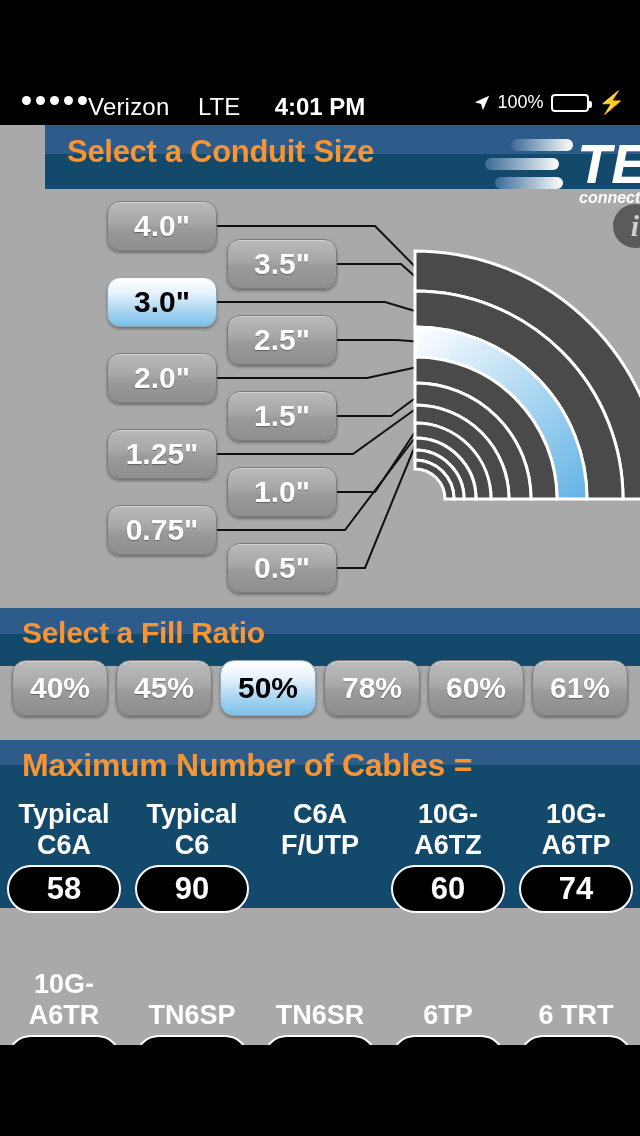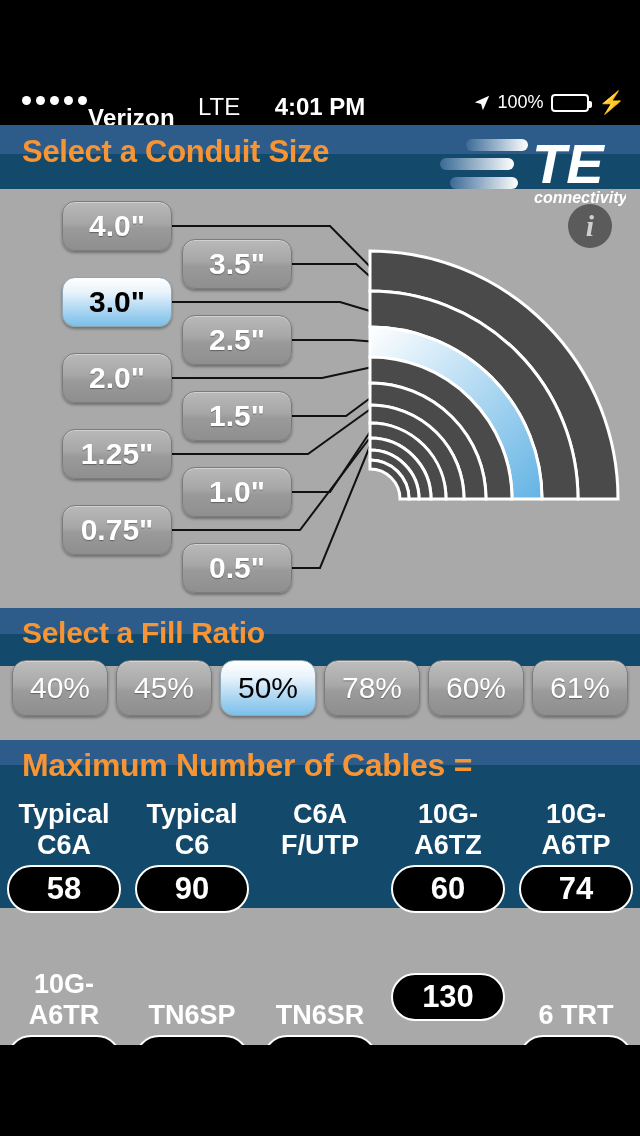--- a/index.html
+++ b/index.html
@@ -3,41 +3,41 @@
 <meta charset="utf-8">
 <style>
   html,body{margin:0;padding:0;background:#000;}
   body{width:640px;height:1136px;overflow:hidden;font-family:"Liberation Sans",sans-serif;}
   #screen{position:relative;width:640px;height:1136px;background:#000;overflow:hidden;}
 
   
   #statusbar{position:absolute;left:0;top:88px;width:640px;height:37px;background:#000;color:#fff;}
   .sb-dots{position:absolute;left:22px;top:8px;display:flex;gap:5px;align-items:center;}
   .sb-dots i{width:9px;height:9px;border-radius:50%;background:#fff;display:block;}
-  .sb-carrier{position:absolute;left:88px;top:16px;font-size:24px;font-weight:700;letter-spacing:.2px;}
+  .sb-carrier{position:absolute;left:88px;top:5px;font-size:24px;font-weight:400;letter-spacing:.2px;}
   .sb-net{position:absolute;left:186px;top:5px;font-size:24px;font-weight:300;margin-left:12px;}
   .sb-time{position:absolute;left:0;right:0;top:5px;text-align:center;font-size:24px;font-weight:600;}
   .sb-right{position:absolute;right:14px;top:4px;display:flex;align-items:center;gap:7px;}
   .sb-loc{display:block;width:18px;height:18px;}
   .sb-pct{font-size:18px;font-weight:400;}
   .sb-batt{position:relative;width:38px;height:18px;border:2px solid #fff;border-radius:4px;box-sizing:border-box;padding:1px;}
   .sb-batt .fill{height:100%;background:#4cd964;border-radius:1px;}
   .sb-batt:after{content:"";position:absolute;right:-5px;top:5px;width:3px;height:7px;background:#fff;border-radius:0 2px 2px 0;}
   .sb-bolt{font-size:22px;line-height:18px;margin-left:3px;}
 
   
   #app{position:absolute;left:0;top:125px;width:640px;height:920px;background:#a9a9a9;overflow:hidden;}
 
   
   .band{position:relative;width:640px;background:#13496b;}
   .band:before{content:"";position:absolute;left:0;top:0;width:100%;height:45%;background:#2e5c8a;}
   .band .btitle{position:relative;z-index:2;color:#f79433;font-size:31px;font-weight:bold;padding:9px 0 8px 22px;letter-spacing:-.3px;white-space:nowrap;}
 
   
-  #conduit-section{position:relative;width:588px;height:483px;background:#a9a9a9;}
+  #conduit-section{position:relative;width:588px;height:483px;background:#a9a9a9;padding-left:45px;}
   #conduit-head{height:64px;}
   #conduit-stage{position:relative;width:640px;height:419px;}
   #leader-svg{position:absolute;left:0;top:0;width:640px;height:419px;}
   #arc-svg{position:absolute;left:330px;top:20px;width:300px;height:330px;}
 
   .sizebtn{position:absolute;display:flex;align-items:center;justify-content:center;
     width:110px;height:50px;border-radius:13px;box-sizing:border-box;
     border:1px solid #7c7c7c;
     background:linear-gradient(to bottom,#b9b9b9 0%,#a6a6a6 45%,#9a9a9a 55%,#8f8f8f 100%);
     box-shadow:0 2px 3px rgba(0,0,0,.35), inset 0 1px 0 rgba(255,255,255,.35);
@@ -52,21 +52,21 @@
   
   #fill-section{position:relative;width:640px;height:132px;background:#a9a9a9;}
   #fill-head{height:58px;}
   #fill-head .btitle{font-size:30px;padding-top:8px;}
   #fill-row{position:absolute;left:0;top:52px;width:640px;height:72px;display:flex;justify-content:center;gap:8px;}
   .fillbtn{width:96px;height:56px;border-radius:14px;box-sizing:border-box;
     display:flex;align-items:center;justify-content:center;
     border:1px solid #7c7c7c;
     background:linear-gradient(to bottom,#bdbdbd 0%,#a8a8a8 45%,#9b9b9b 55%,#8e8e8e 100%);
     box-shadow:0 2px 3px rgba(0,0,0,.35), inset 0 1px 0 rgba(255,255,255,.35);
-    color:#fff;font-size:30px;font-weight:normal;text-shadow:0 1px 1px rgba(0,0,0,.35);}
+    color:#fff;font-size:30px;font-weight:bold;text-shadow:0 1px 1px rgba(0,0,0,.35);}
   .fillbtn.sel{background:linear-gradient(to bottom,#ffffff 0%,#e8f3fb 30%,#9fd0f0 75%,#7cc0ea 100%);
     color:#000;text-shadow:none;border-color:#8fa6b4;}
 
   
   #results-section{position:relative;width:640px;background:#a9a9a9;}
   #results-head{height:56px;}
   #results-head .btitle{font-size:32px;padding-top:7px;}
   #results-body{position:relative;width:640px;}
   .res-grid{position:absolute;left:0;width:640px;display:grid;grid-template-columns:repeat(5,1fr);}
   .res-cell{display:flex;flex-direction:column;align-items:center;}
@@ -283,20 +283,22 @@
               <div class="res-label">
 TN6SP</div>
               <div class="res-pill">130</div>
             </div>
             <div class="res-cell">
               <div class="res-label">
 TN6SR</div>
               <div class="res-pill">132</div>
             </div>
             <div class="res-cell">
+              <div class="res-label">
+6TP</div>
               <div class="res-pill">130</div>
             </div>
             <div class="res-cell">
               <div class="res-label">
 6 TRT</div>
               <div class="res-pill">121</div>
             </div>
           </div>
         </div>
 

